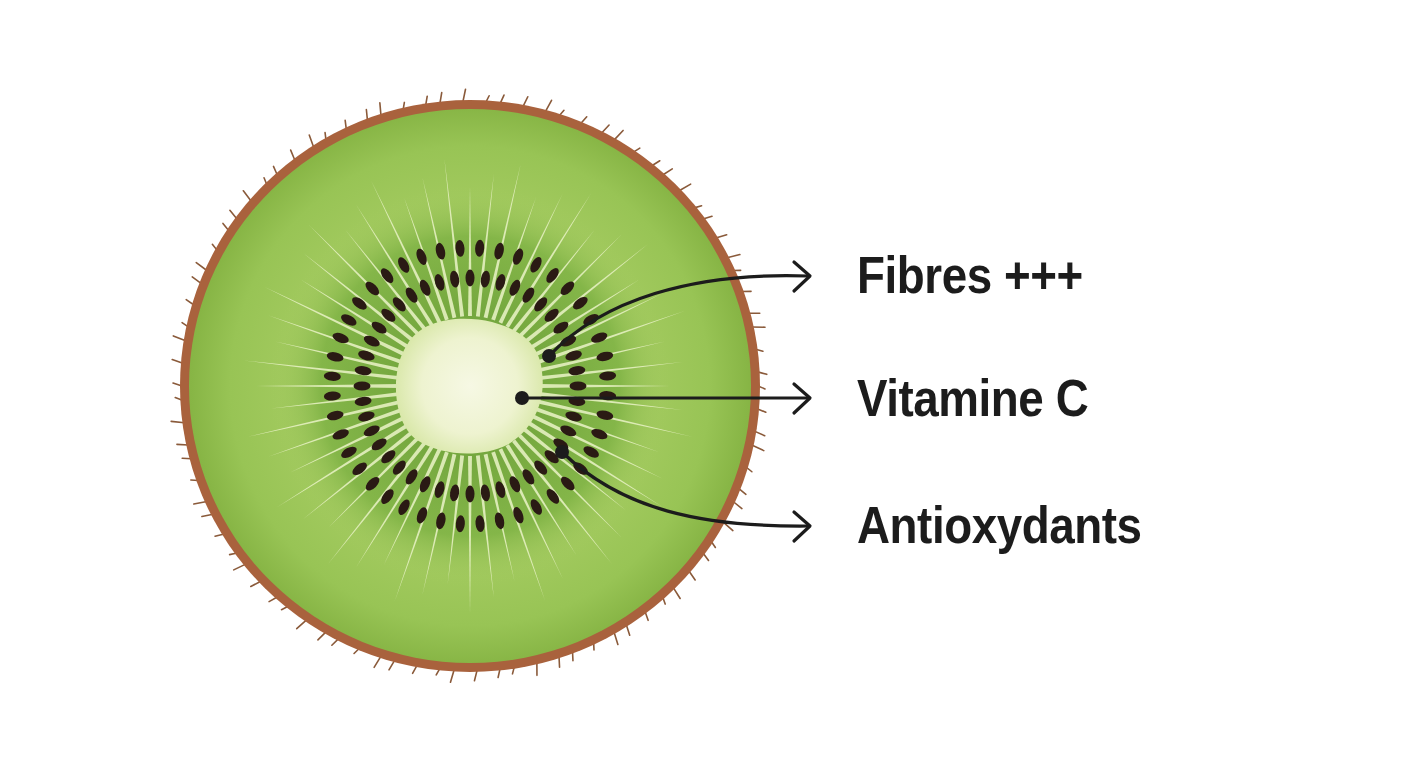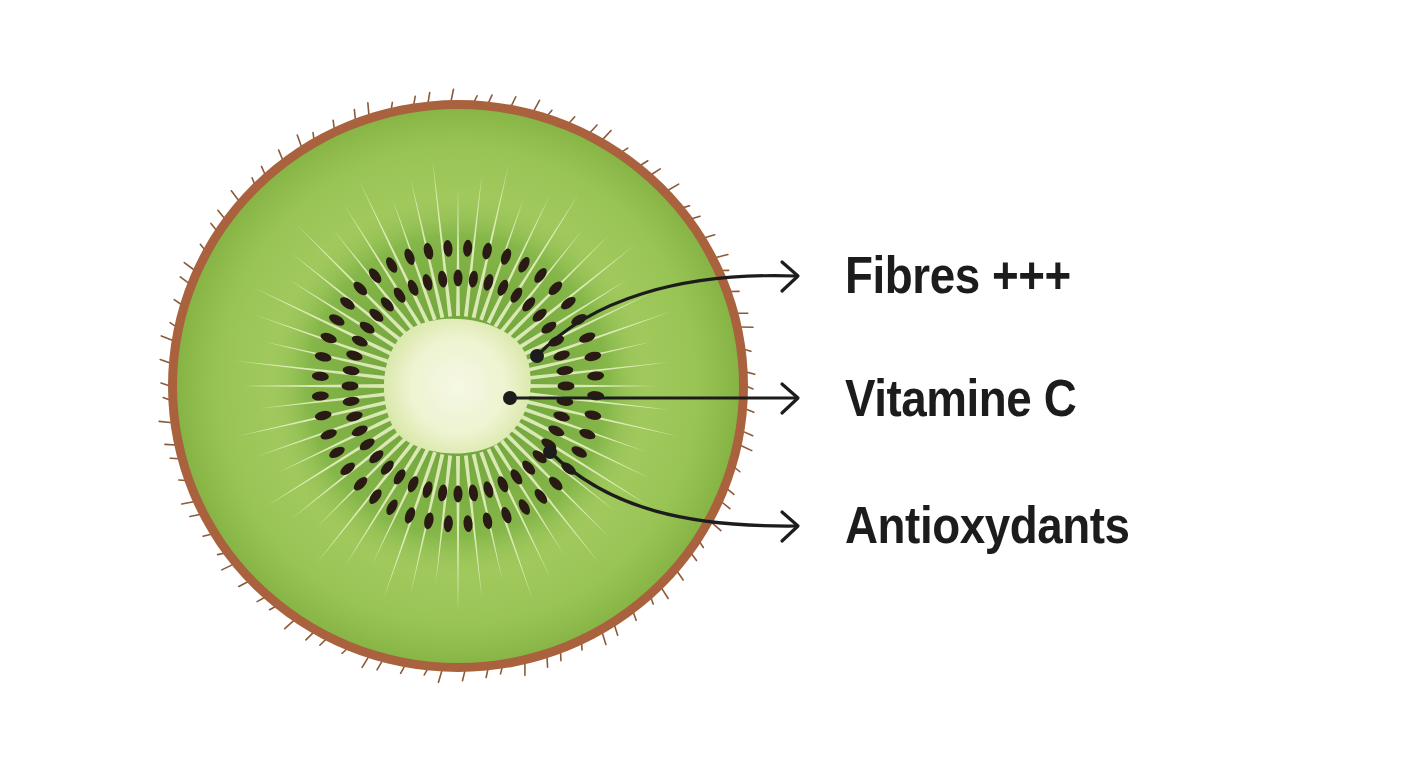--- a/index.html
+++ b/index.html
@@ -1,17 +1,17 @@
 <!DOCTYPE html>
 <html><head>
 <meta charset="utf-8">
 <style>
   html, body { margin: 0; padding: 0; background: #ffffff; }
   body { width: 1408px; height: 768px; position: relative; overflow: hidden; font-family: "Liberation Sans", "DejaVu Sans", sans-serif; }
-  #stage { position: absolute; left: 0; top: 0; width: 1388px; height: 768px; }
+  #stage { position: absolute; left: 12px; top: 0; width: 1388px; height: 768px; }
   .label {
     position: absolute; left: 845px;
     font-family: "Liberation Sans", "DejaVu Sans", sans-serif;
     font-weight: bold; font-size: 52px; color: #1c1c1c;
     letter-spacing: -0.5px; line-height: 1; white-space: nowrap;
     transform: scaleX(0.88); transform-origin: left center;
   }
 </style>
 </head>
 <body>

